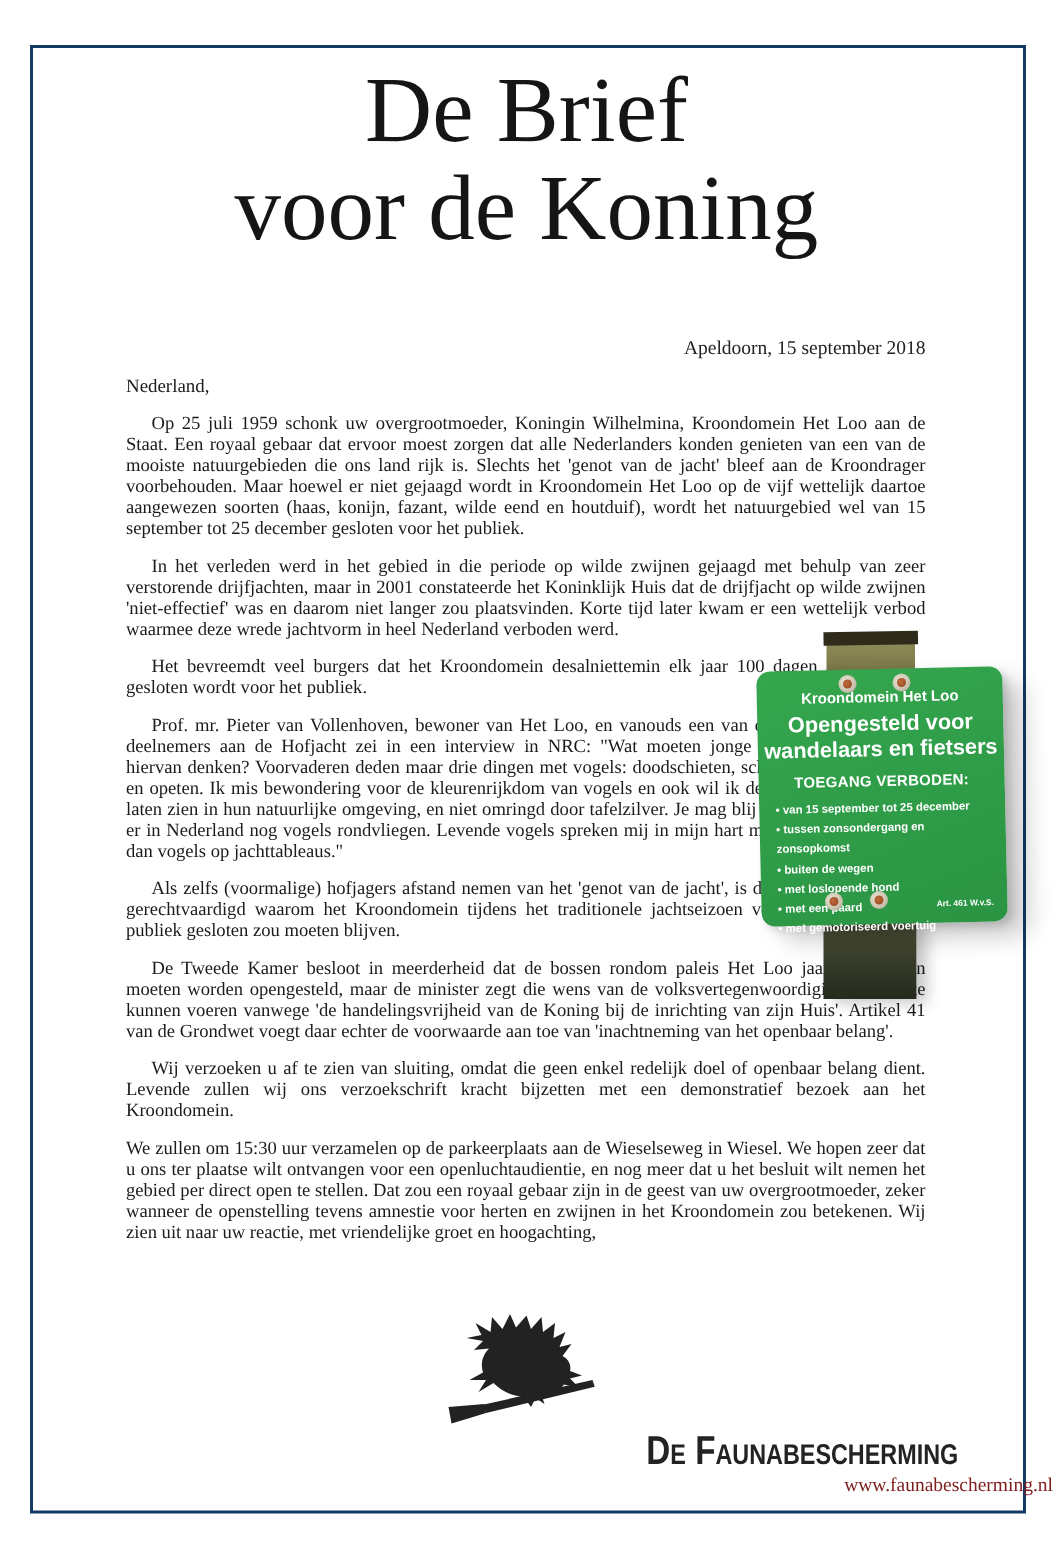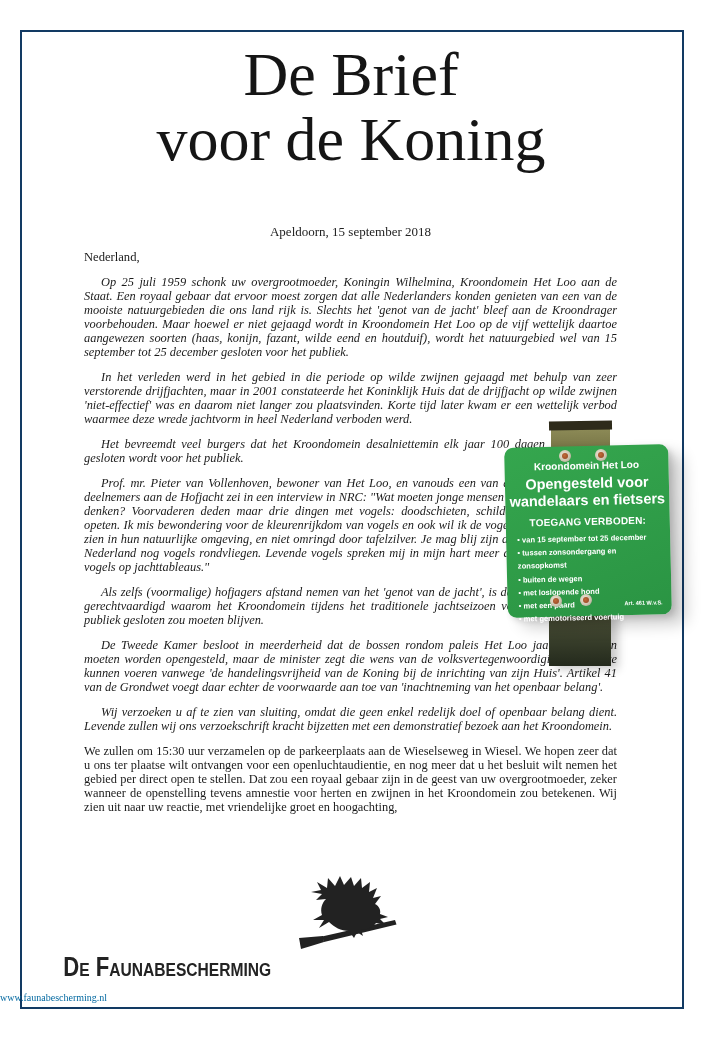--- a/index.html
+++ b/index.html
@@ -9,30 +9,30 @@
   }
   .frame {
     position:absolute; left:20px; top:30px; width:660px; height:975px;
     border:2px solid #123a63; pointer-events:none;
   }
   .title {
     position:absolute; left:0; top:42px; width:702px; text-align:center;
     font-size:62px; line-height:65px; color:#151515; letter-spacing:0px;
   }
   .dateline {
-    position:absolute; left:84px; top:224px; width:533px; text-align:center;
+    position:absolute; left:84px; top:224px; width:533px; text-align:right;
     font-size:13px; color:#222;
   }
   .letter { position:absolute; left:84px; top:250px; width:533px; }
   .salutation { font-size:12.6px; line-height:14px; margin:0 0 11px 0; }
   .para {
     font-size:12.4px; line-height:14px; margin:0 0 11px 0;
     text-align:justify; text-justify:inter-word;
   }
-  .para.indent { text-indent:17px;font-style:italic; }
+  .para.indent { text-indent:17px; }
   .para.narrow { margin-right:72px; }
 
   
   .sign { position:absolute; left:504px; top:421px; width:196px; height:246px; }
   .post-top {
     position:absolute; left:47px; top:1px; width:59px; height:34px; z-index:0;
     background:linear-gradient(180deg,#93915c 0%,#807e4d 55%,#6e6c41 100%);
   }
   .post-top::before {
     content:""; position:absolute; left:-2px; top:-1px; width:106%; height:9px;
@@ -65,28 +65,28 @@
   .bolt::after {
     content:""; position:absolute; left:3px; top:3px; width:6px; height:6px;
     border-radius:50%; background:radial-gradient(circle at 40% 40%, #c06a3a, #8f4420);
   }
   .bolt.b1 { left:55px;  top:29px; }
   .bolt.b2 { left:91px;  top:28px; }
   .bolt.b3 { left:46px;  top:174px; }
   .bolt.b4 { left:76px;  top:173px; }
 
   
-  .footer { position:absolute; left:0; top:876px; width:702px; text-align:left; }
+  .footer { position:absolute; left:0; top:876px; width:702px; text-align:right; }
   .logo-bird { display:block; margin:0 auto; }
   .org-name {
     font-family:"Liberation Sans", sans-serif; font-weight:700;
     font-variant:small-caps; font-size:27px; line-height:26px; color:#232323;
     transform:scaleX(0.82); transform-origin:50% 50%;
   }
-  .org-url { font-size:10px; color:#0369a1; margin-top:12px; }
+  .org-url { font-size:13px; color:#7f1d1d; margin-top:2px; }
 </style>
 </head>
 <body>
 
 <div class="page">
   <div class="frame"></div>
 
   <div class="title">
     <div>De Brief</div>
     <div>voor de Koning</div>

